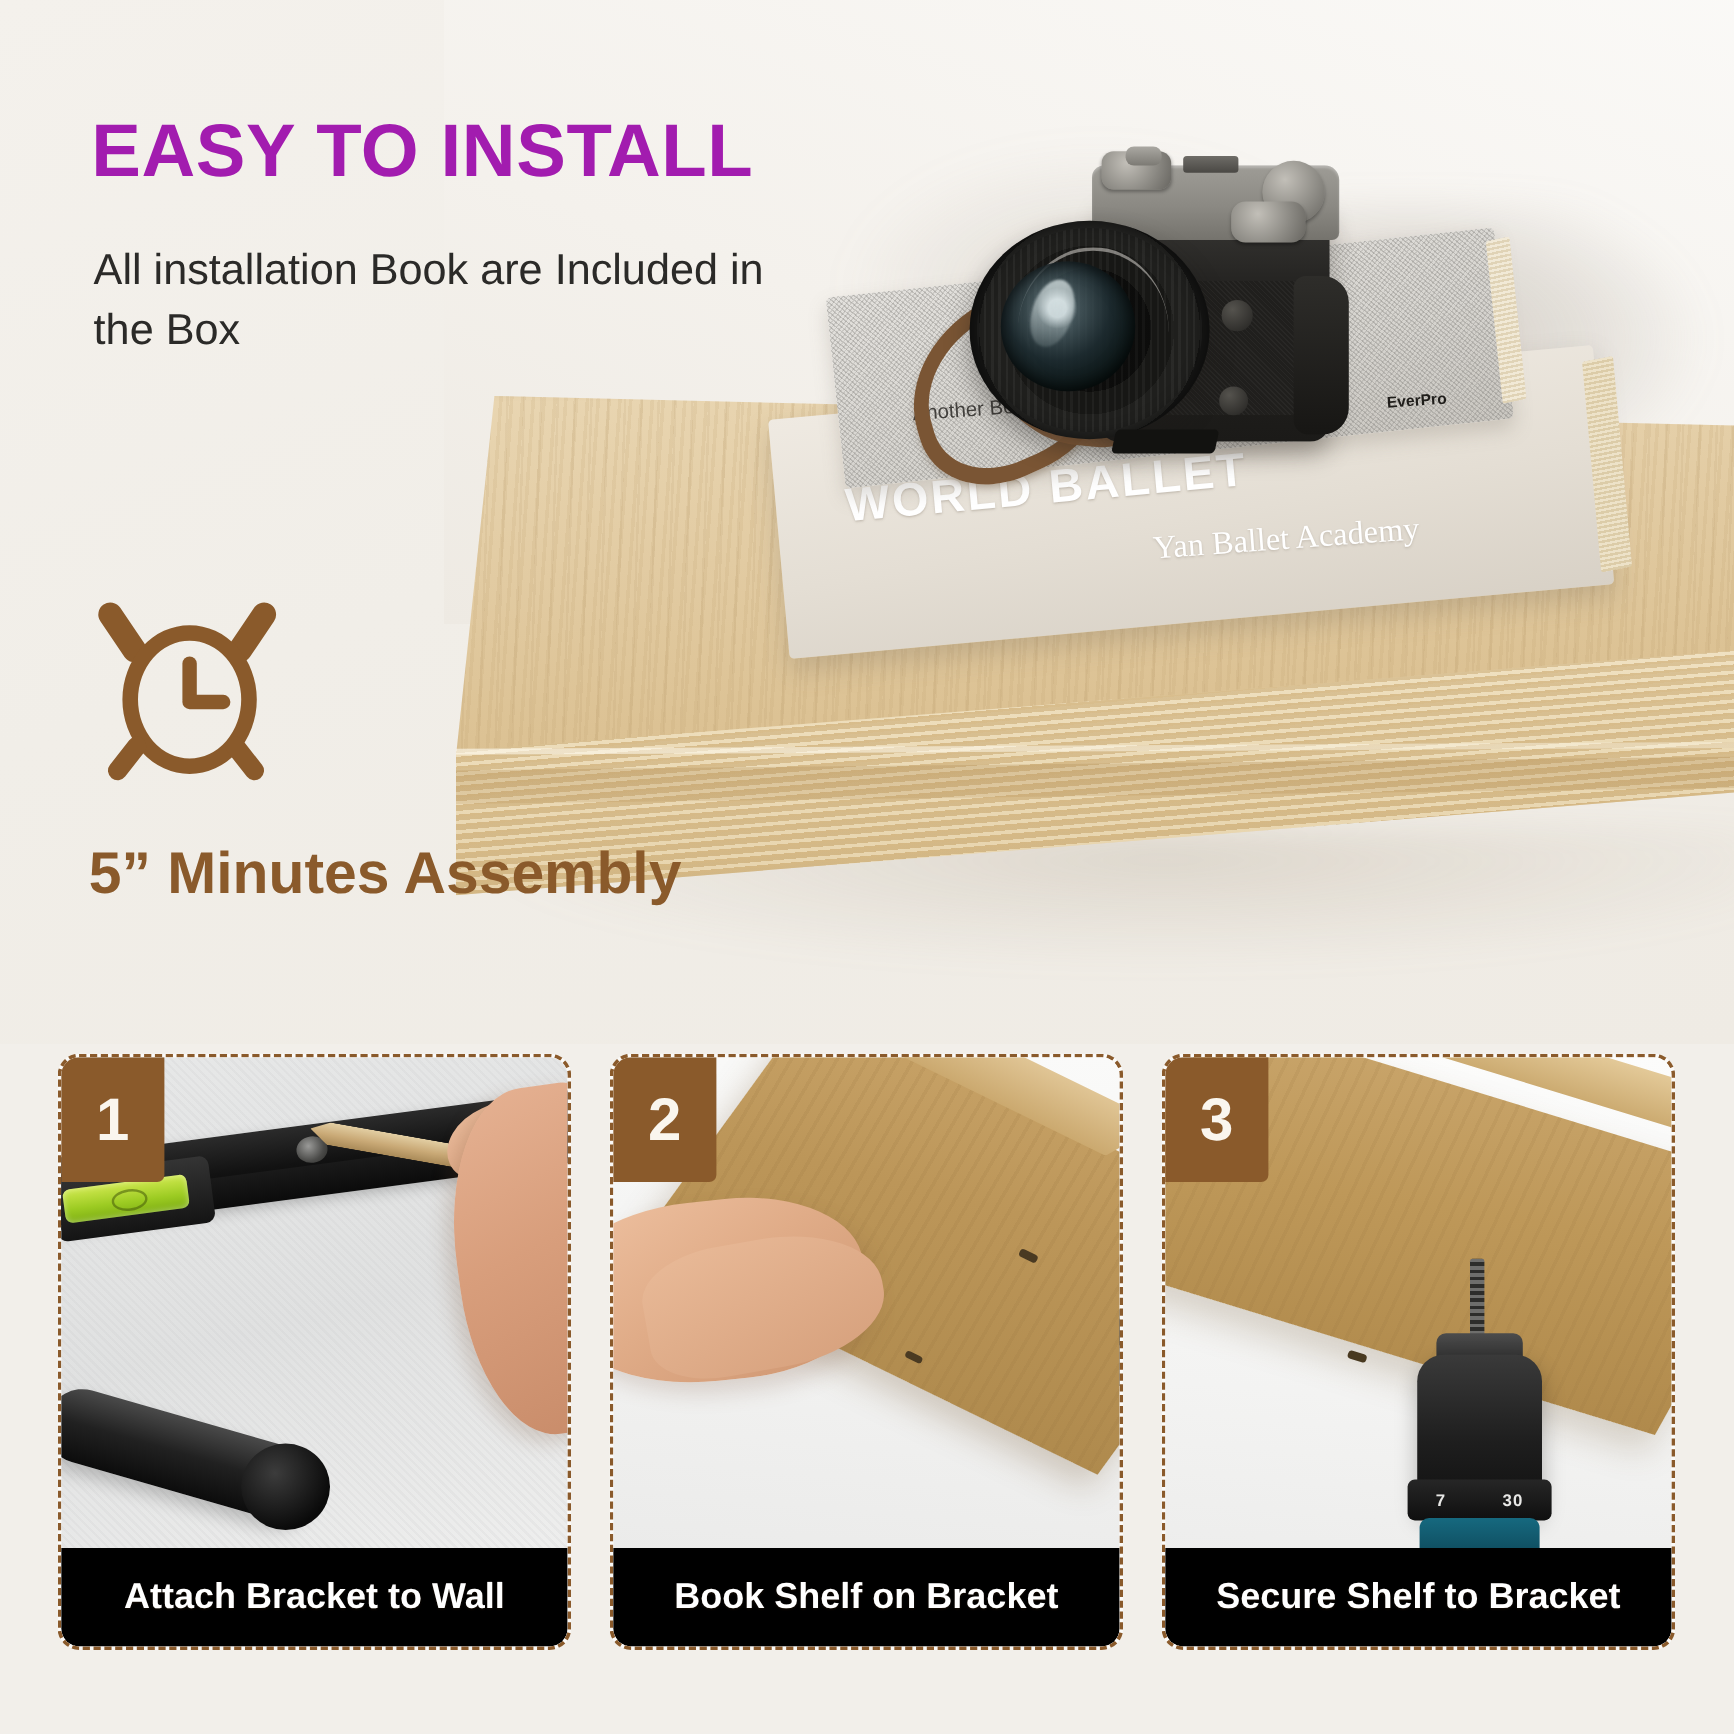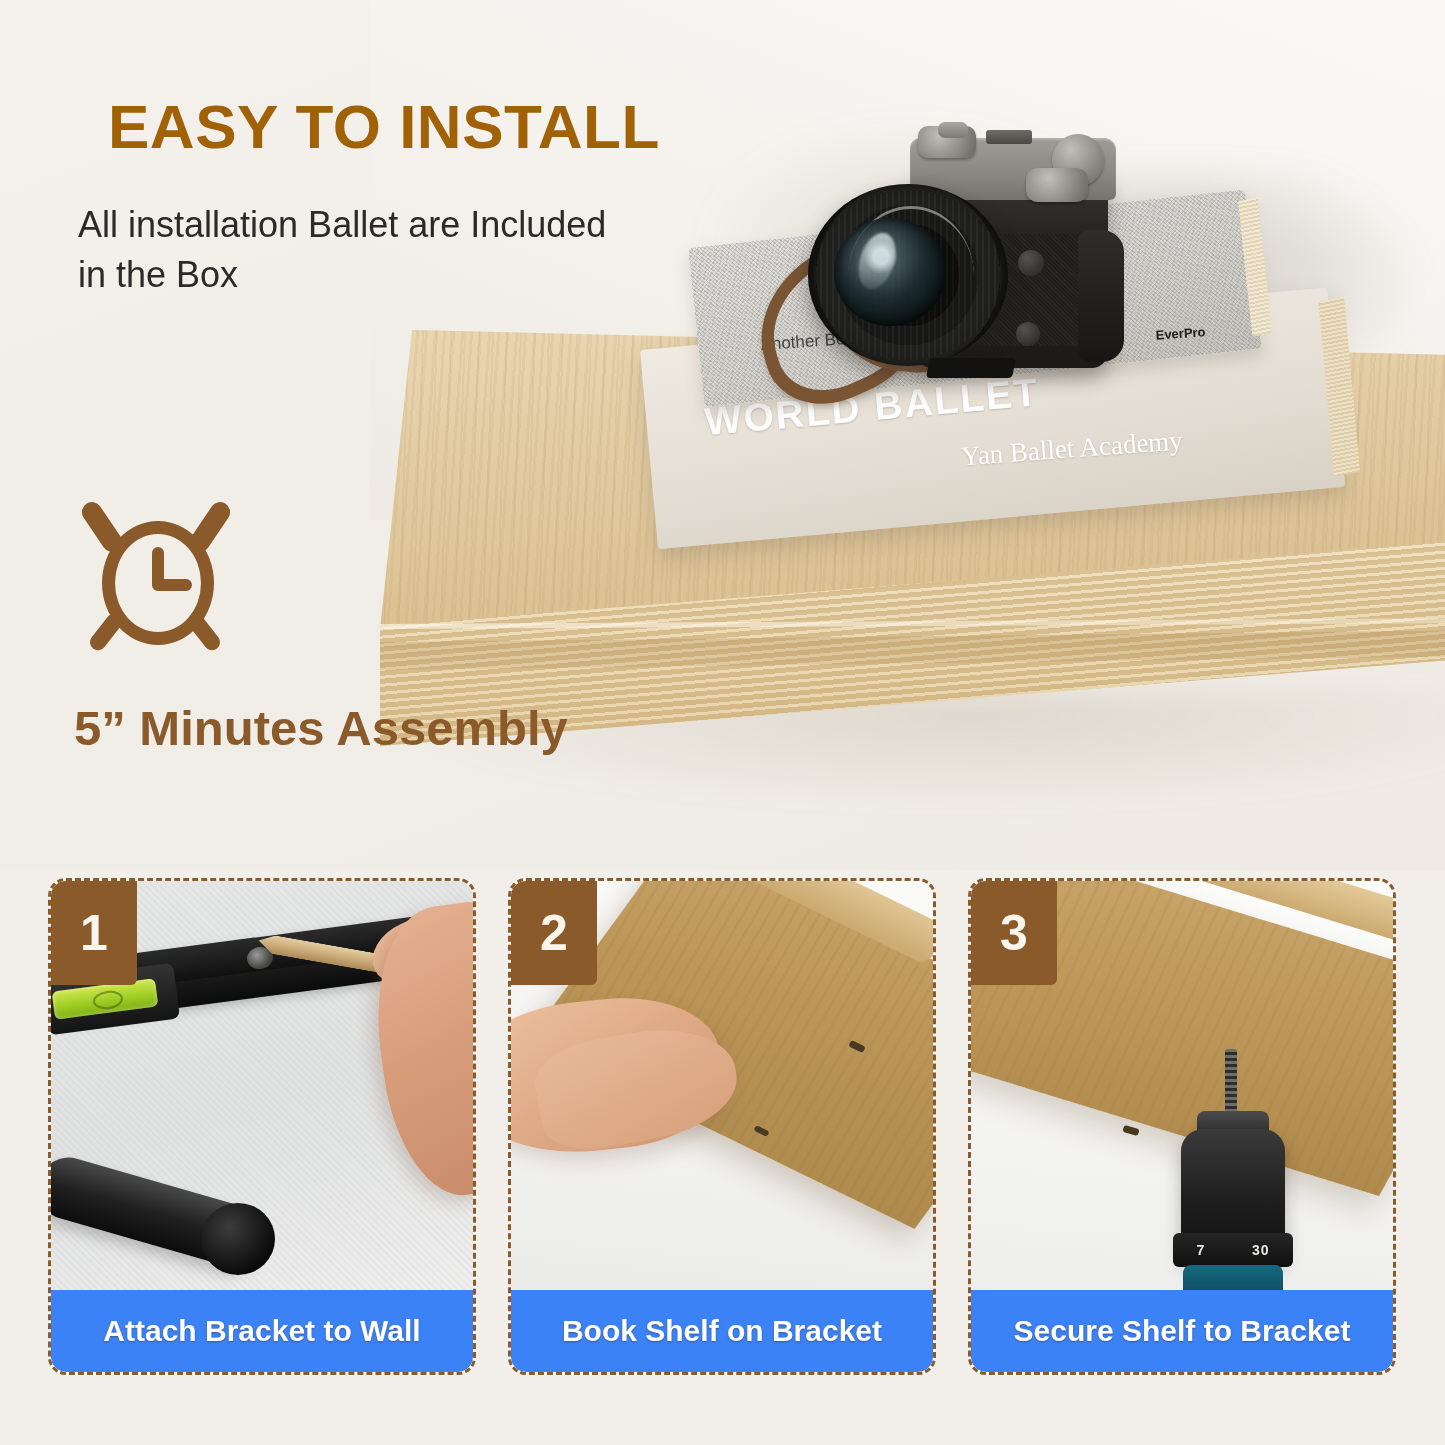--- a/index.html
+++ b/index.html
@@ -200,22 +200,22 @@
   .cam-btn-a{left:228px;top:130px;width:26px;height:26px;}
   .cam-btn-b{left:226px;top:202px;width:24px;height:24px;}
   .cam-foot{
     position:absolute;left:138px;top:238px;width:86px;height:20px;
     background:#121210;border-radius:4px;transform:skewX(-12deg);
   }
 
   
   .headline{
     position:absolute;left:76px;top:96px;
-    font-size:62px;font-weight:700;letter-spacing:.5px;color:#a16207;
-    line-height:1;white-space:nowrap;margin-left:32px;
+    font-size:62px;font-weight:700;letter-spacing:.5px;color:#a21caf;
+    line-height:1;white-space:nowrap;
   }
   .subline{
     position:absolute;left:78px;top:200px;width:560px;
     font-size:36px;line-height:1.38;color:#2B2A28;font-weight:400;
   }
   .assembly{
     position:absolute;left:74px;top:700px;
     font-size:49px;font-weight:700;color:#8A5A2B;white-space:nowrap;text-align:right;
   }
 
@@ -246,21 +246,21 @@
   .panel .photo{position:absolute;inset:0;overflow:hidden;border-radius:15px;}
   .badge{
     position:absolute;left:0;top:0;width:86px;height:104px;
     background:#8A5A2B;border-radius:14px 0 6px 0;
     color:#FAF6EE;font-size:50px;font-weight:700;
     display:flex;align-items:center;justify-content:center;
     z-index:6;
   }
   .caption{
     position:absolute;left:0;right:0;bottom:0;height:82px;
-    background:#3b82f6;border-radius:0 0 15px 15px;
+    background:#000000;border-radius:0 0 15px 15px;
     display:flex;align-items:center;justify-content:center;
     color:#FFFFFF;font-size:30px;font-weight:700;
     z-index:6;white-space:nowrap;
     text-shadow:0 1px 2px rgba(60,35,10,.4);
   }
 
   
   .wall1{position:absolute;inset:0;background:
     repeating-linear-gradient(45deg, rgba(190,190,192,.14) 0 2px, rgba(255,255,255,0) 2px 5px),
     linear-gradient(165deg,#E7E8E8 0%,#E0E1E1 45%,#F3F3F2 100%);}
@@ -459,21 +459,21 @@
       <div class="lens-ring"></div>
       <div class="lens-silver"></div>
       <div class="lens-glass"></div>
       <div class="lens-flare"></div>
       <div class="cam-btn cam-btn-a"></div>
       <div class="cam-btn cam-btn-b"></div>
       <div class="cam-foot"></div>
     </div>
 
     <div class="headline">EASY TO INSTALL</div>
-    <div class="subline">All installation Ballet are Included in the Box</div>
+    <div class="subline">All installation Book are Included in the Box</div>
 
     <div class="clock-wrap">
       <div class="bell bell-l"></div>
       <div class="bell bell-r"></div>
       <div class="clock-body"></div>
       <div class="hand-v"></div>
       <div class="hand-h"></div>
       <div class="foot foot-l"></div>
       <div class="foot foot-r"></div>
     </div>

